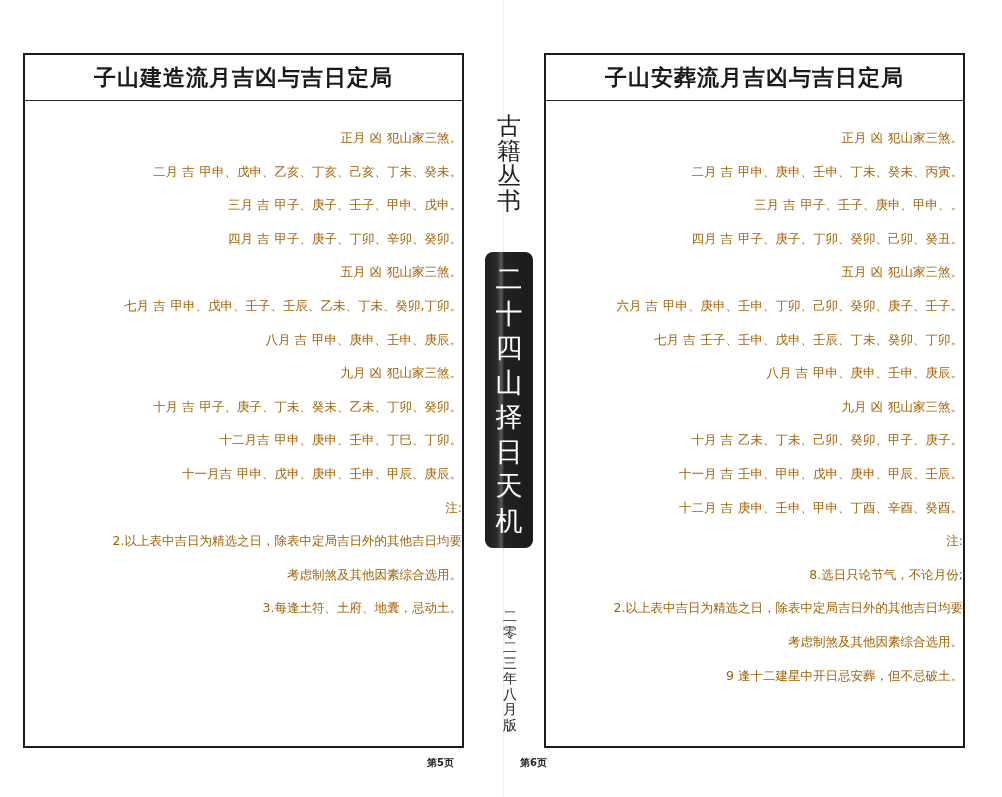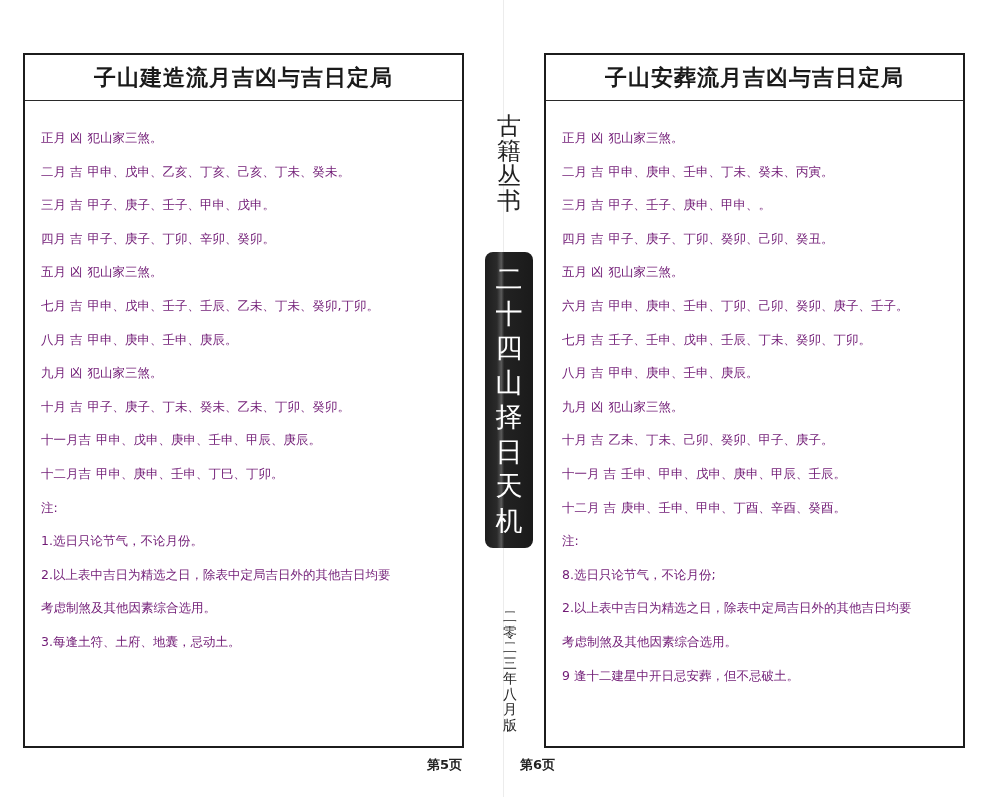--- a/index.html
+++ b/index.html
@@ -46,28 +46,29 @@
       font-weight: bold;
     }
     .page-body {
       padding: 20px 0 0 16px;
     }
     .line {
       font-size: 12.5px;
       height: 33.6px;
       line-height: 33.6px;
       white-space: nowrap;
-      color: #701a75;
+      color: #a16207;
+      text-align: right;
     }
     .line .month { margin-right: 4px; }
     .line .verdict { margin-right: 5px; }
     .page-number {
       position: absolute;
       top: 756px;
-      font-size: 13px;
+      font-size: 10px;
       font-weight: bold;
       color: #222;
     }
     .page-number.left { left: 427px; }
     .page-number.right { left: 520px; text-align: center; }
     .spine-top {
       position: absolute;
       left: 493px;
       top: 114px;
       width: 32px;
@@ -121,24 +122,23 @@
   <div class="page-body">
     <div class="line"><span class="month">正月</span><span class="verdict">凶</span><span>犯山家三煞。</span></div>
     <div class="line"><span class="month">二月</span><span class="verdict">吉</span><span>甲申、戊申、乙亥、丁亥、己亥、丁未、癸未。</span></div>
     <div class="line"><span class="month">三月</span><span class="verdict">吉</span><span>甲子、庚子、壬子、甲申、戊申。</span></div>
     <div class="line"><span class="month">四月</span><span class="verdict">吉</span><span>甲子、庚子、丁卯、辛卯、癸卯。</span></div>
     <div class="line"><span class="month">五月</span><span class="verdict">凶</span><span>犯山家三煞。</span></div>
     <div class="line"><span class="month">七月</span><span class="verdict">吉</span><span>甲申、戊申、壬子、壬辰、乙未、丁未、癸卯,丁卯。</span></div>
     <div class="line"><span class="month">八月</span><span class="verdict">吉</span><span>甲申、庚申、壬申、庚辰。</span></div>
     <div class="line"><span class="month">九月</span><span class="verdict">凶</span><span>犯山家三煞。</span></div>
     <div class="line"><span class="month">十月</span><span class="verdict">吉</span><span>甲子、庚子、丁未、癸未、乙未、丁卯、癸卯。</span></div>
+    <div class="line"><span class="month" style="margin-right:0">十二月</span><span class="verdict">吉</span><span>甲申、庚申、壬申、丁巳、丁卯。</span></div>
     <div class="line"><span class="month" style="margin-right:0">十一月</span><span class="verdict">吉</span><span>甲申、戊申、庚申、壬申、甲辰、庚辰。</span></div>
-    <div class="line"><span class="month" style="margin-right:0">十二月</span><span class="verdict">吉</span><span>甲申、庚申、壬申、丁巳、丁卯。</span></div>
     <div class="line">注:</div>
-    <div class="line">1.选日只论节气，不论月份。</div>
     <div class="line">2.以上表中吉日为精选之日，除表中定局吉日外的其他吉日均要</div>
     <div class="line">考虑制煞及其他因素综合选用。</div>
     <div class="line">3.每逢土符、土府、地囊，忌动土。</div>
   </div>
 </div>
 <div class="page-number left">第5页</div>
 
 <div class="spine-top">
   <span>古</span>
   <span>籍</span>

